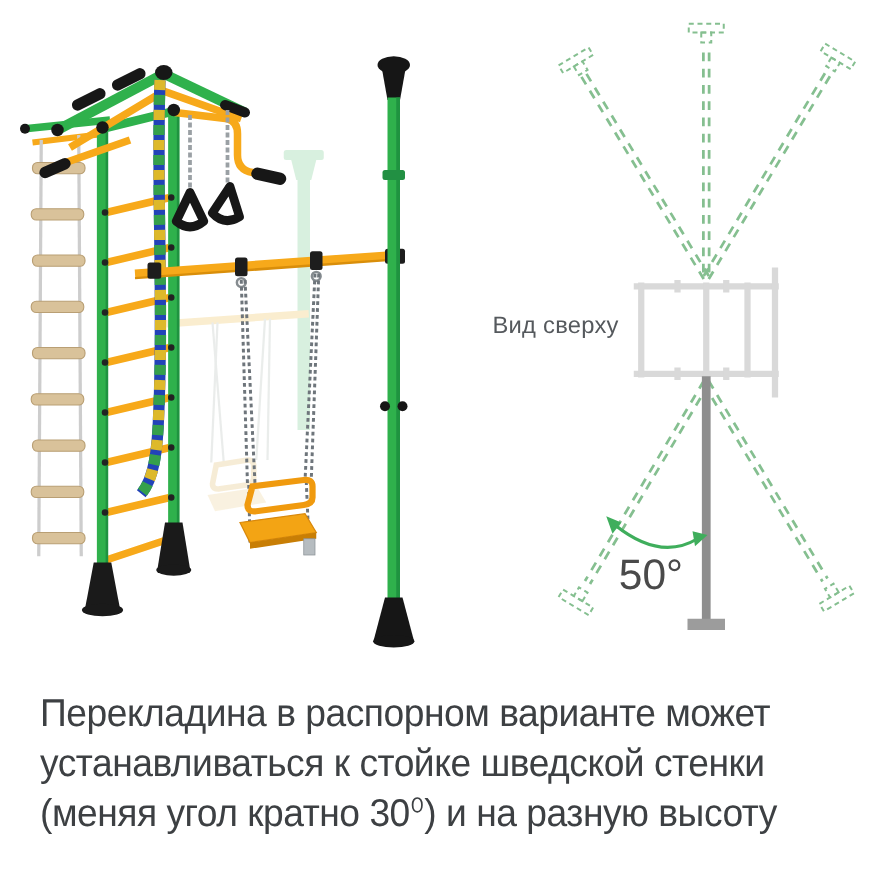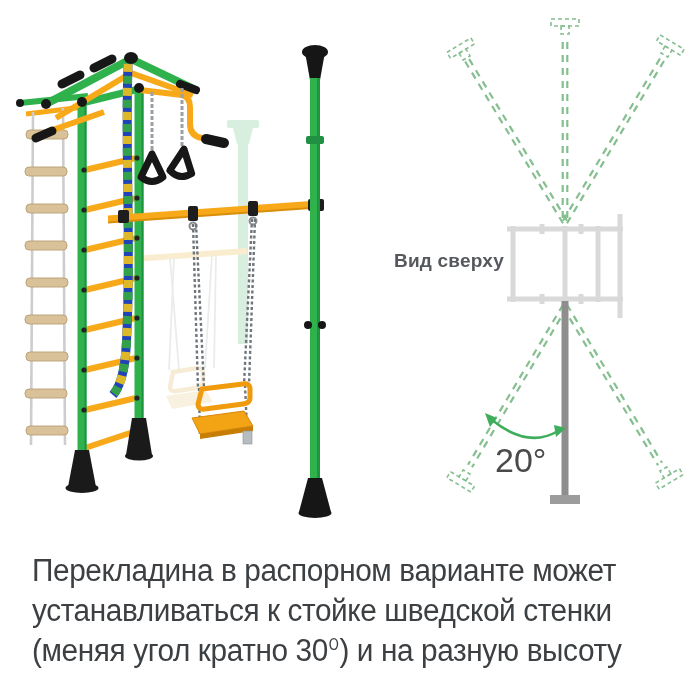--- a/index.html
+++ b/index.html
@@ -1,21 +1,21 @@
 <!DOCTYPE html>
 <html><head>
 <meta charset="utf-8">
 <style>
   html,body{margin:0;padding:0;background:#fff;}
   .scene{position:relative;width:700px;height:700px;background:#ffffff;overflow:hidden;
          font-family:"Liberation Sans","DejaVu Sans",sans-serif;user-select:none;}
   .illustration{position:absolute;top:0;left:0;}
   .diagram{position:absolute;top:0;left:370px;}
   .topview-label{position:absolute;left:394px;top:250px;font-size:19px;color:#55595d;
-                 letter-spacing:.2px;white-space:nowrap;font-weight:bold;}
+                 letter-spacing:.2px;white-space:nowrap;}
   .angle-label{position:absolute;left:495px;top:441px;font-size:34px;font-weight:300;
                color:#4a4a4a;white-space:nowrap;}
   .caption{position:absolute;left:32px;top:551px;width:660px;font-size:31px;font-weight:300;
            color:#3d4043;line-height:40px;letter-spacing:-0.4px;transform:scaleX(.96);
            transform-origin:0 0;white-space:nowrap;}
   .caption div{height:40px;}
 </style>
 </head>
 <body>
 
@@ -223,21 +223,21 @@
     </g>
 
     <g>
       <path d="M122,420 Q158,449 188,431" fill="none" stroke="#3fae5c" stroke-width="2.5"></path>
       <polygon points="115,413 127,418 120,427" fill="#3fae5c"></polygon>
       <polygon points="196,428 184,425 186,437" fill="#3fae5c"></polygon>
     </g>
   </svg>
 
   <div class="topview-label">Вид сверху</div>
-  <div class="angle-label">20°</div>
+  <div class="angle-label">50°</div>
 
   <div class="caption">
     <div>Перекладина в распорном варианте может</div>
     <div>устанавливаться к стойке шведской стенки</div>
     <div>(меняя угол кратно 30⁰) и на разную высоту</div>
   </div>
 
 </div>
 
 </body></html>

